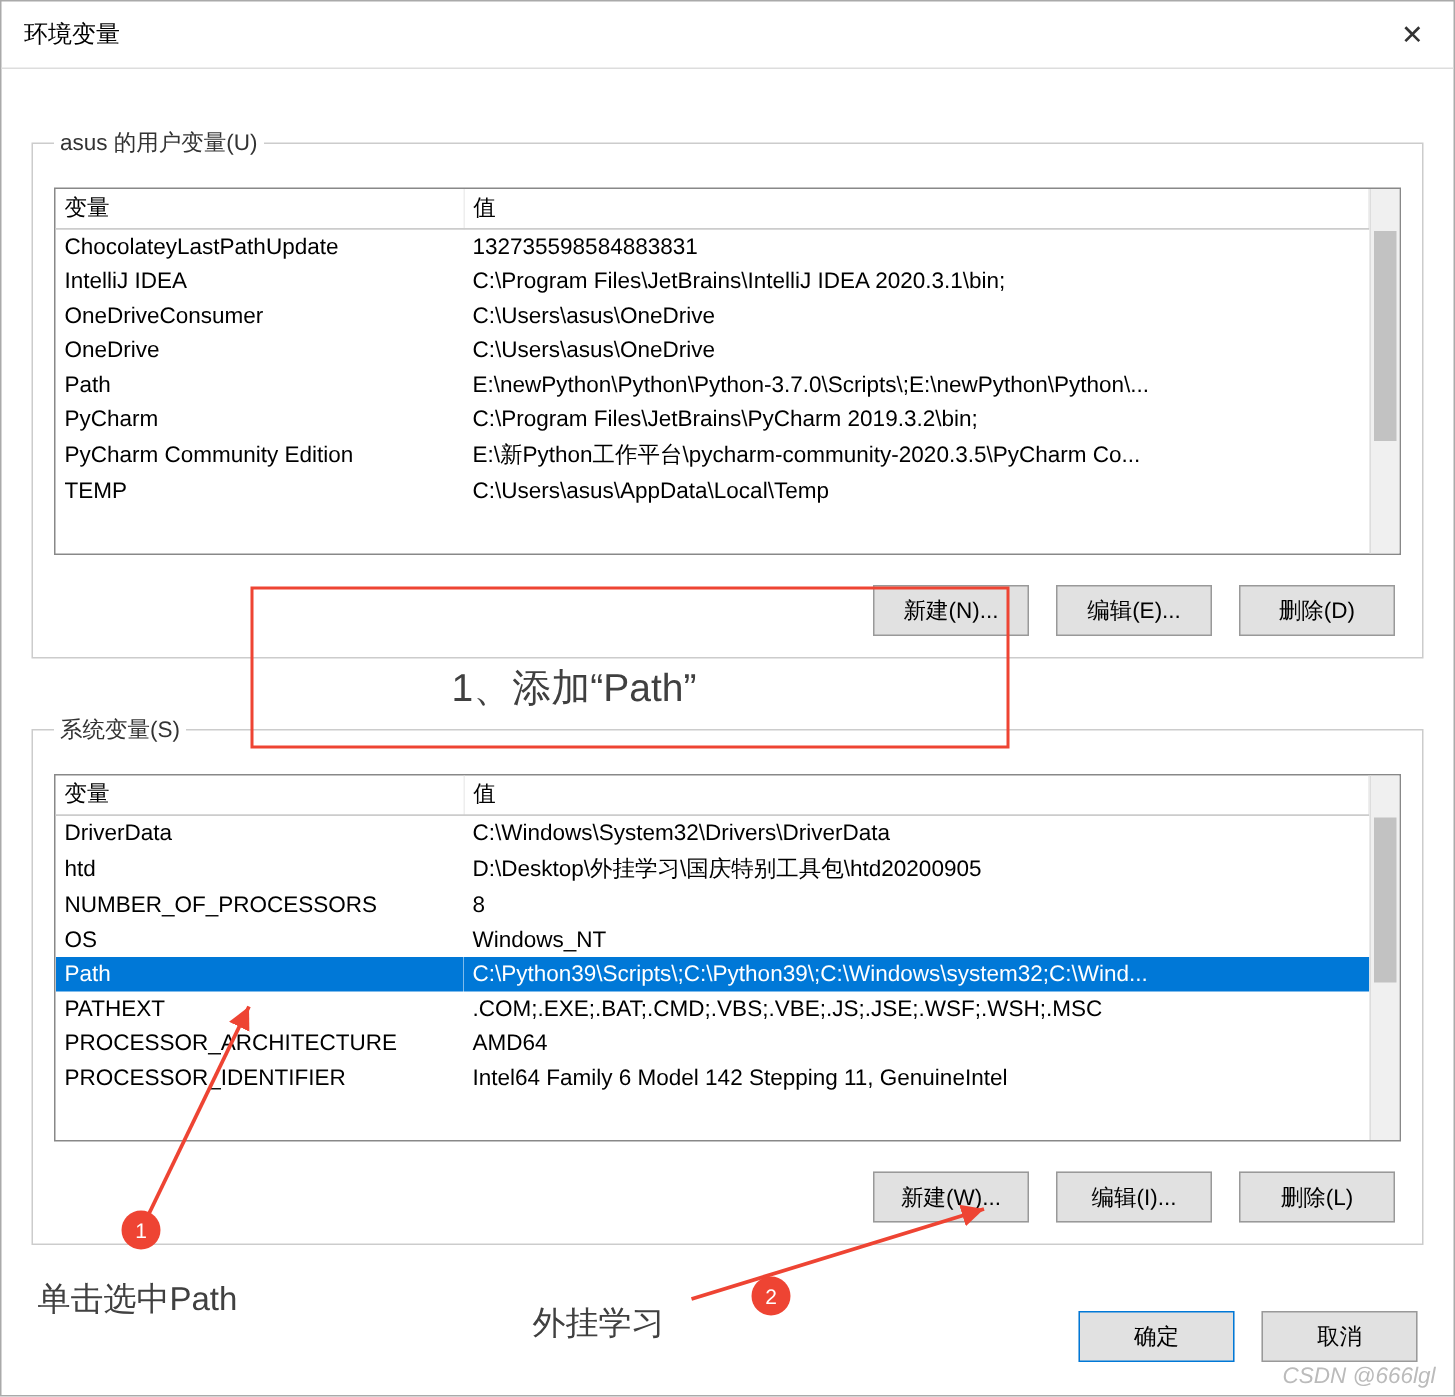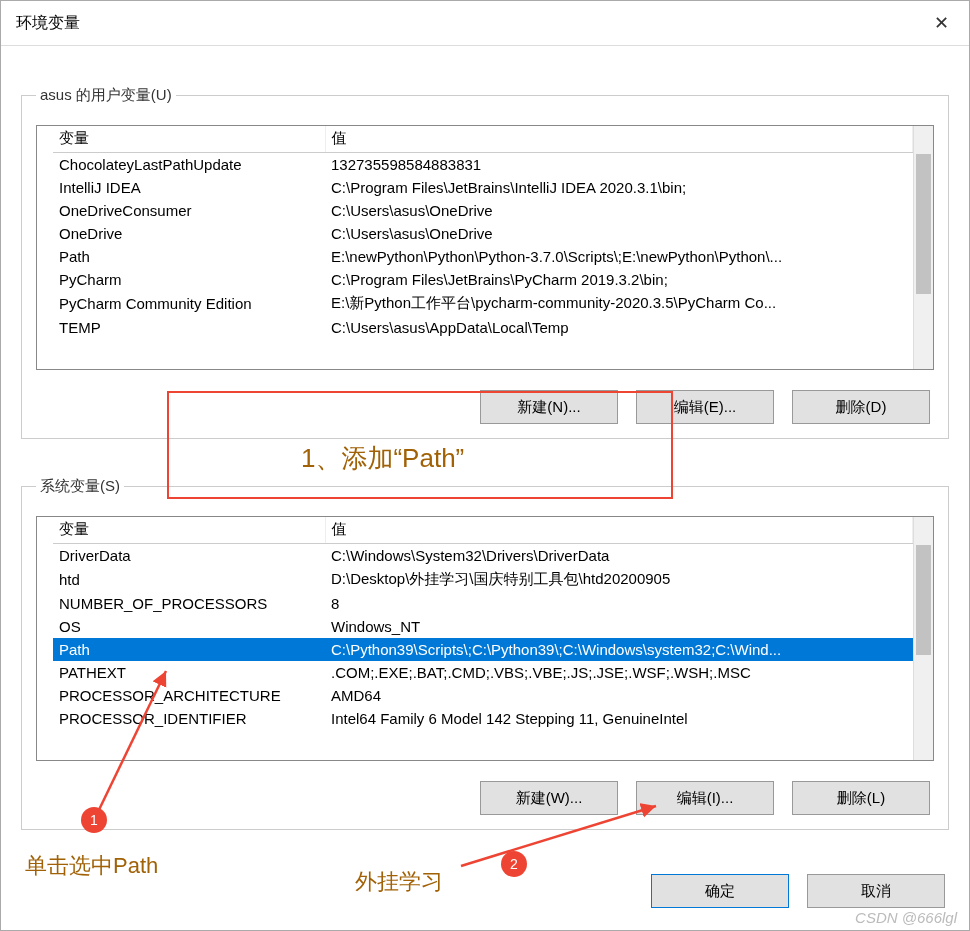--- a/index.html
+++ b/index.html
@@ -25,49 +25,49 @@
   }
   fieldset.group {
     border: 1px solid #ccc; margin: 28px 20px 0 20px; position: relative;
     padding: 20px 14px 14px 14px;
   }
   fieldset.group legend { font-size: 15px; padding: 0 4px; color: #333; }
   .table-wrap {
     border: 1px solid #888; height: 245px; overflow: hidden; position: relative; background: #fff;
     display: flex;
   }
-  .table-body { flex: 1; overflow: hidden; margin-left: 16px; }
+  .table-body { flex: 1; overflow: hidden; }
   table { width: 100%; border-collapse: collapse; table-layout: fixed; }
   th, td {
     text-align: left; padding: 3px 6px; font-weight: normal; font-size: 15px;
     white-space: nowrap; overflow: hidden; text-overflow: ellipsis;
   }
   th { border-bottom: 1px solid #ccc; border-right: 1px solid #eee; background: #fff; height: 26px; }
   col.col-var { width: 272px; }
   tr.selected td { background: #0078d7; color: #fff; }
   .scrollbar {
     width: 20px; background: #f0f0f0; position: relative; border-left: 1px solid #ddd;
   }
   .scroll-thumb { position: absolute; left: 2px; right: 2px; background: #c2c2c2; }
   .btn-row {
     display: flex; justify-content: flex-end; gap: 18px; margin-top: 20px; padding-right: 4px;
   }
   .btn {
-    width: 138px; height: 34px; border: 1px solid #999; background: #e1e1e1;
+    width: 104px; height: 34px; border: 1px solid #999; background: #e1e1e1;
     font-size: 15px; font-family: inherit; cursor: default; display: flex; align-items: center; justify-content: center;
   }
   .dialog-btns {
     position: absolute; bottom: 22px; right: 24px; display: flex; gap: 18px;
   }
   
   .anno-box {
     position: absolute; border: 2px solid #e43; pointer-events: none;
   }
   .anno-text {
-    position: absolute; color: #a16207; font-size: 22px; pointer-events: none; white-space: nowrap;
+    position: absolute; color: #404040; font-size: 22px; pointer-events: none; white-space: nowrap;
   }
   .anno-badge {
     position: absolute; width: 26px; height: 26px; border-radius: 50%; background: #e43;
     color: #fff; display: flex; align-items: center; justify-content: center; font-size: 14px;
     pointer-events: none;
   }
   svg.anno-arrow { position: absolute; pointer-events: none; }
   .watermark {
     position: absolute; right: 12px; bottom: 4px; color: #bbb; font-size: 15px; font-style: italic;
     pointer-events: none;

